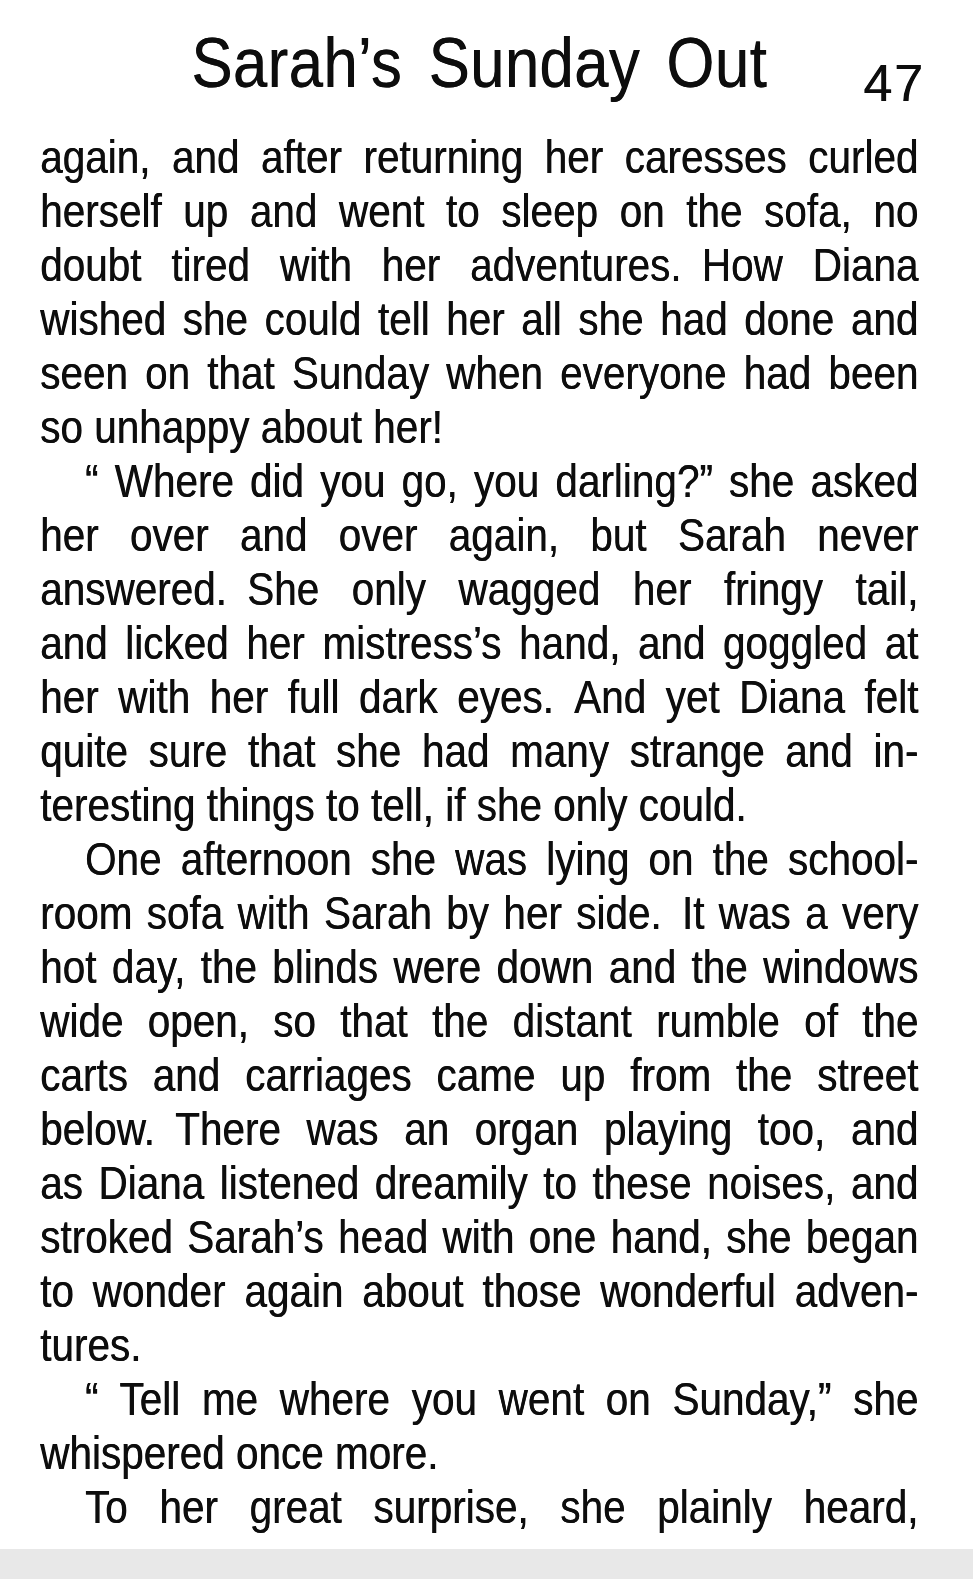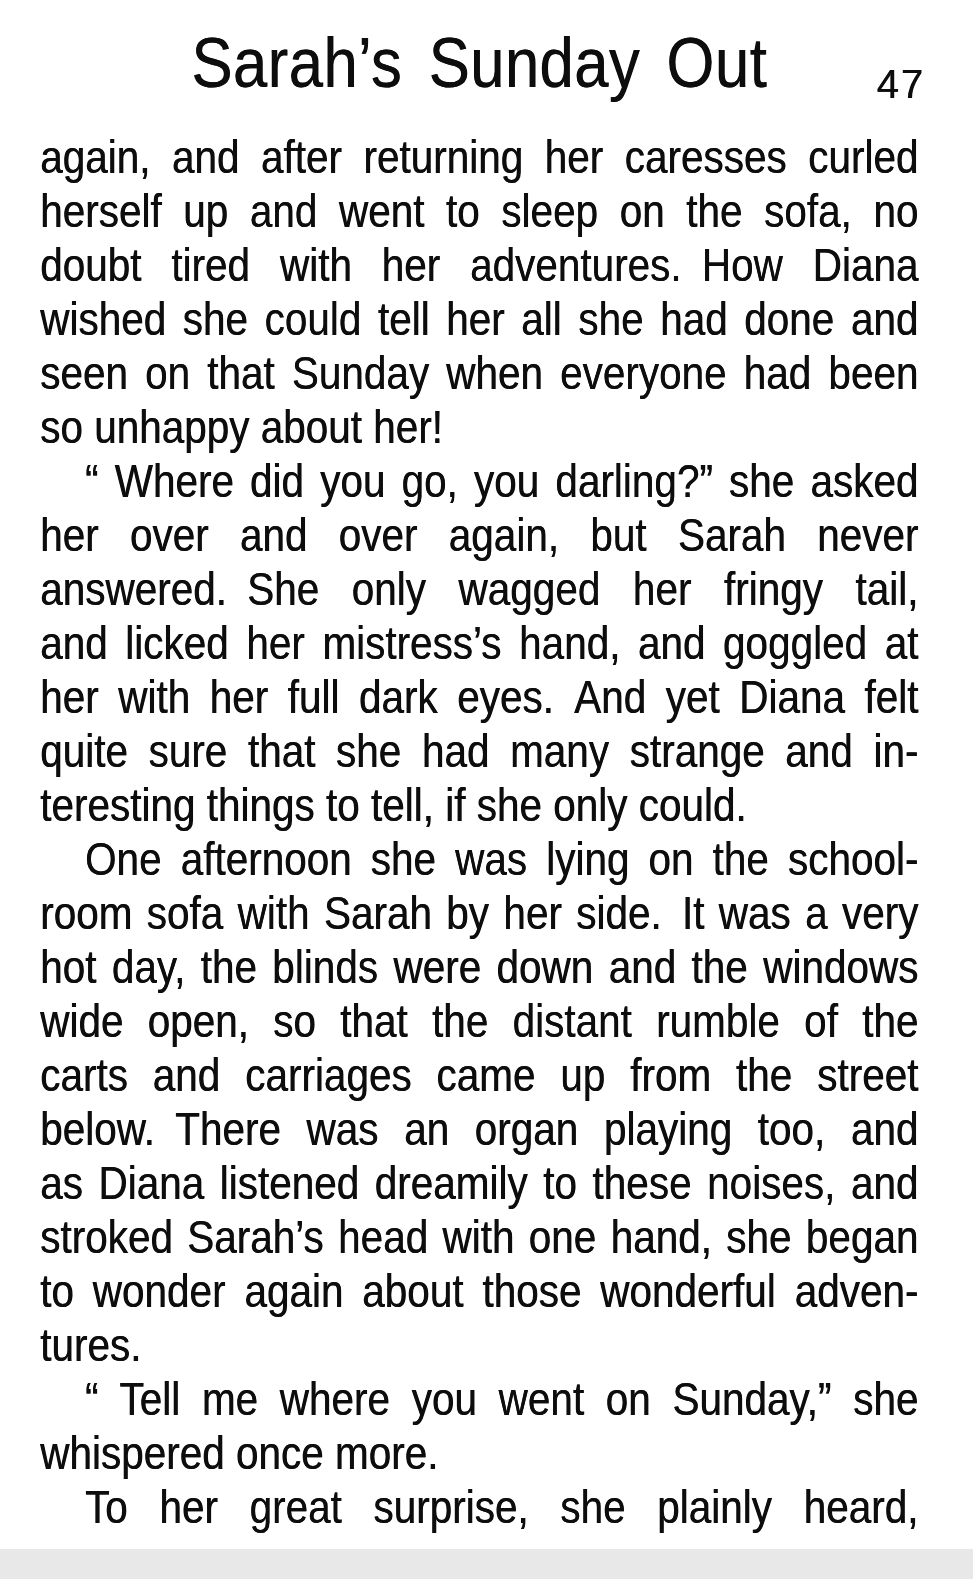--- a/index.html
+++ b/index.html
@@ -44,23 +44,23 @@
   }
   .line {
     text-align: justify;
     text-align-last: justify;
     text-justify: inter-word;
   }
   .line.indent { text-indent: 51px; }
   .line.flush  { text-align-last: left; }
   .page-number {
     position: absolute;
-    top: 64px;
+    top: 57px;
     right: 48px;
-    font-size: 40px;
+    font-size: 52px;
     line-height: 1;
     letter-spacing: 2px;
     text-shadow: 0.5px 0 0 currentColor;
   }
 </style>
 </head>
 <body>
 
 <div class="page" style="background: rgb(255, 255, 255); color: rgb(13, 13, 13);">
   <div class="scale-wrap">

